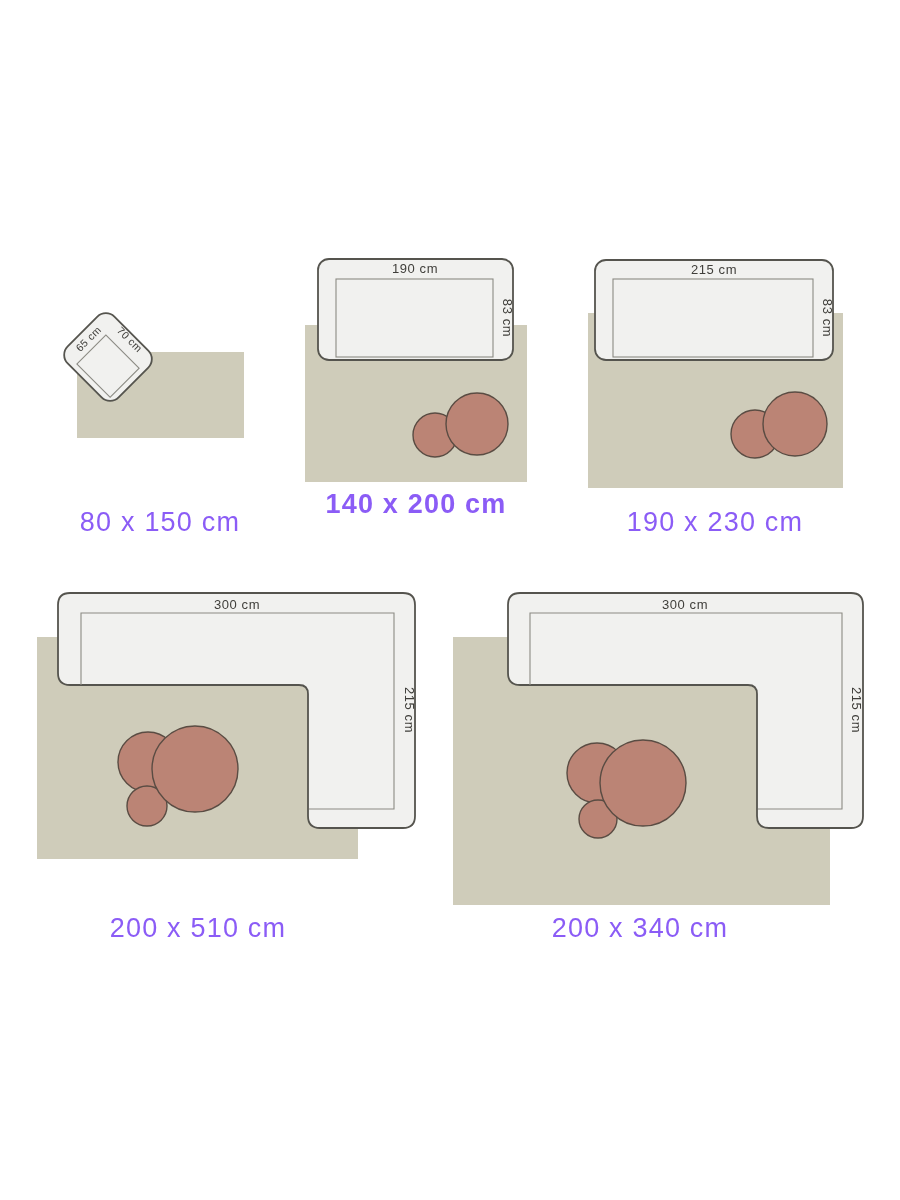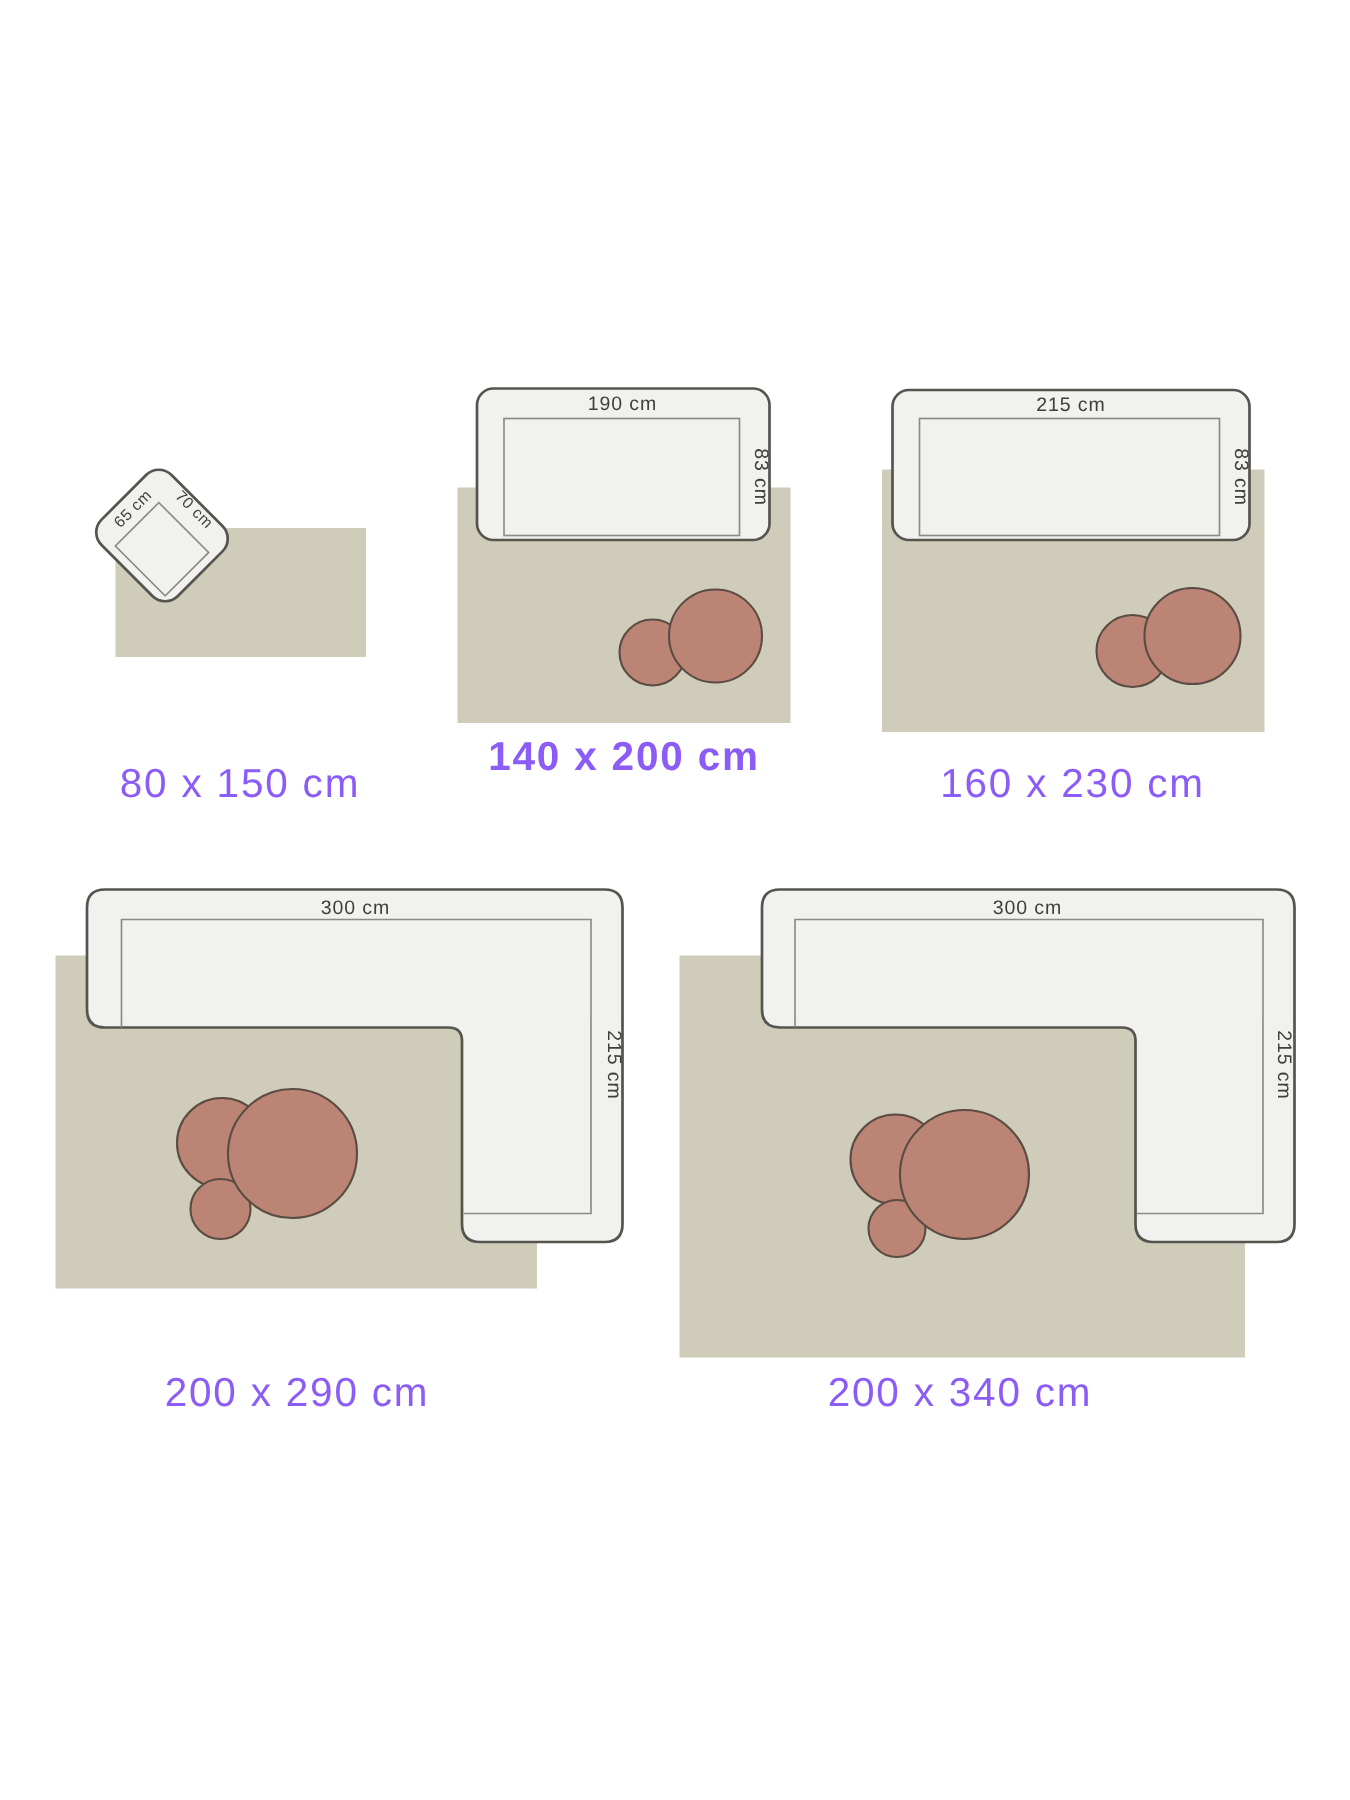--- a/index.html
+++ b/index.html
@@ -77,35 +77,35 @@
     <rect class="rug" x="8" y="65" width="255" height="175"></rect>
     <g>
       <rect class="sofa" x="15" y="12" width="238" height="100" rx="11"></rect>
       <rect class="seat" x="33" y="31" width="200" height="78"></rect>
       <text class="dim-label" x="134" y="26" text-anchor="middle">215 cm</text>
       <text class="dim-label" x="243" y="70" text-anchor="middle" transform="rotate(90 243 70)">83 cm</text>
     </g>
     <circle class="table-circle" cx="175" cy="186" r="24"></circle>
     <circle class="table-circle" cx="215" cy="176" r="32"></circle>
   </svg>
-  <div class="caption" style="left:595px; top:506px; width:240px;">160 x 230 cm</div>
+  <div class="caption" style="left:595px; top:506px; width:240px;">190 x 230 cm</div>
 
   <svg class="diagram" style="left:20px; top:585px;" width="420" height="295" viewBox="0 0 420 295">
     <rect class="rug" x="17" y="52" width="321" height="222"></rect>
     <g>
       <path class="sofa" d="M 50,8 L 383,8 Q 395,8 395,20 L 395,231 Q 395,243 383,243 L 300,243 Q 288,243 288,231 L 288,109 Q 288,100 279,100 L 50,100 Q 38,100 38,88 L 38,20 Q 38,8 50,8 Z"></path>
       <path class="seat" d="M 61,100 L 61,28 L 374,28 L 374,224 L 289,224"></path>
       <text class="dim-label" x="217" y="24" text-anchor="middle">300 cm</text>
       <text class="dim-label" x="385" y="125" text-anchor="middle" transform="rotate(90 385 125)">215 cm</text>
     </g>
     <circle class="table-circle" cx="128" cy="177" r="30"></circle>
     <circle class="table-circle" cx="127" cy="221" r="20"></circle>
     <circle class="table-circle" cx="175" cy="184" r="43"></circle>
   </svg>
-  <div class="caption" style="left:18px; top:912px; width:360px;">200 x 290 cm</div>
+  <div class="caption" style="left:18px; top:912px; width:360px;">200 x 510 cm</div>
 
   <svg class="diagram" style="left:445px; top:585px;" width="435" height="335" viewBox="0 0 435 335">
     <rect class="rug" x="8" y="52" width="377" height="268"></rect>
     <g>
       <path class="sofa" d="M 75,8 L 406,8 Q 418,8 418,20 L 418,231 Q 418,243 406,243 L 324,243 Q 312,243 312,231 L 312,109 Q 312,100 303,100 L 75,100 Q 63,100 63,88 L 63,20 Q 63,8 75,8 Z"></path>
       <path class="seat" d="M 85,100 L 85,28 L 397,28 L 397,224 L 313,224"></path>
       <text class="dim-label" x="240" y="24" text-anchor="middle">300 cm</text>
       <text class="dim-label" x="407" y="125" text-anchor="middle" transform="rotate(90 407 125)">215 cm</text>
     </g>
     <circle class="table-circle" cx="152" cy="188" r="30"></circle>

